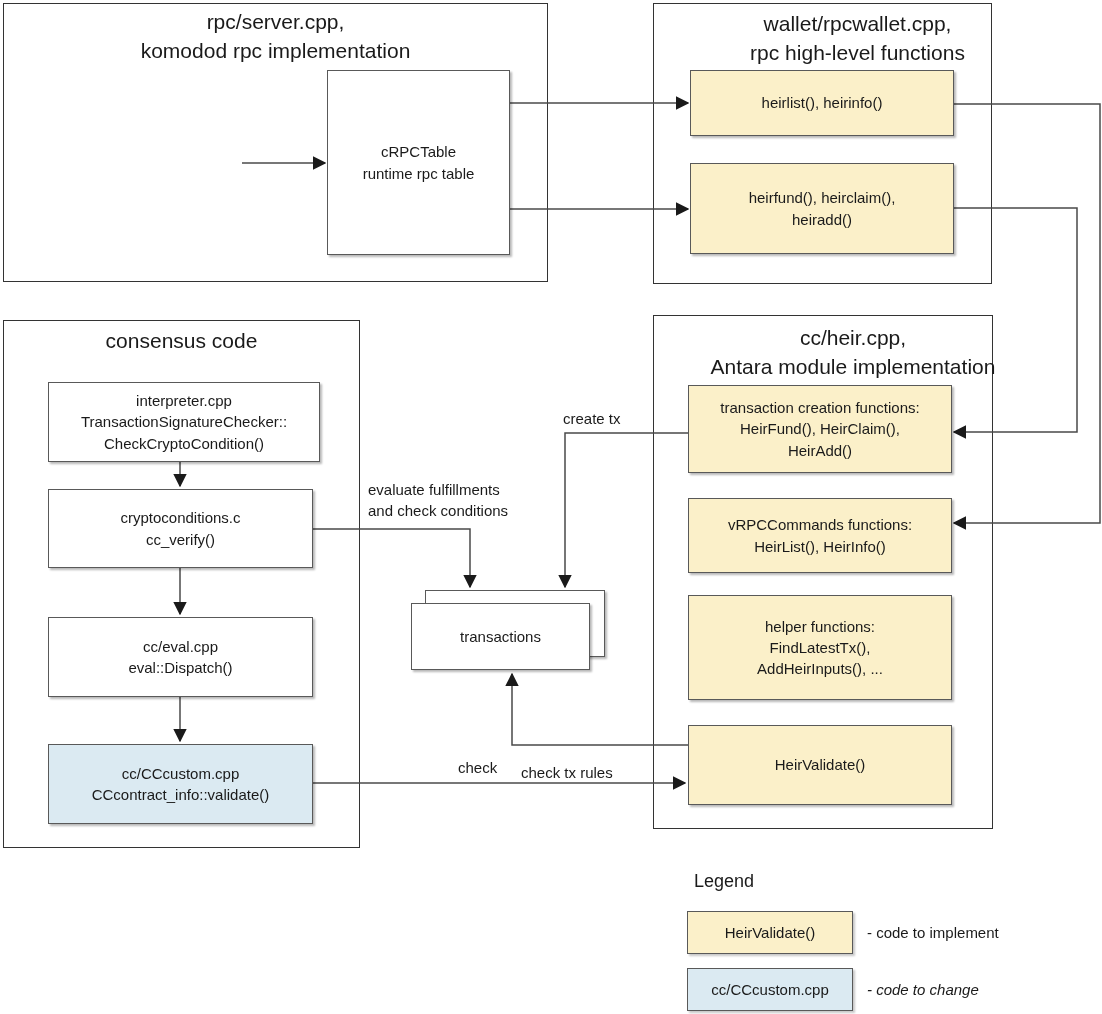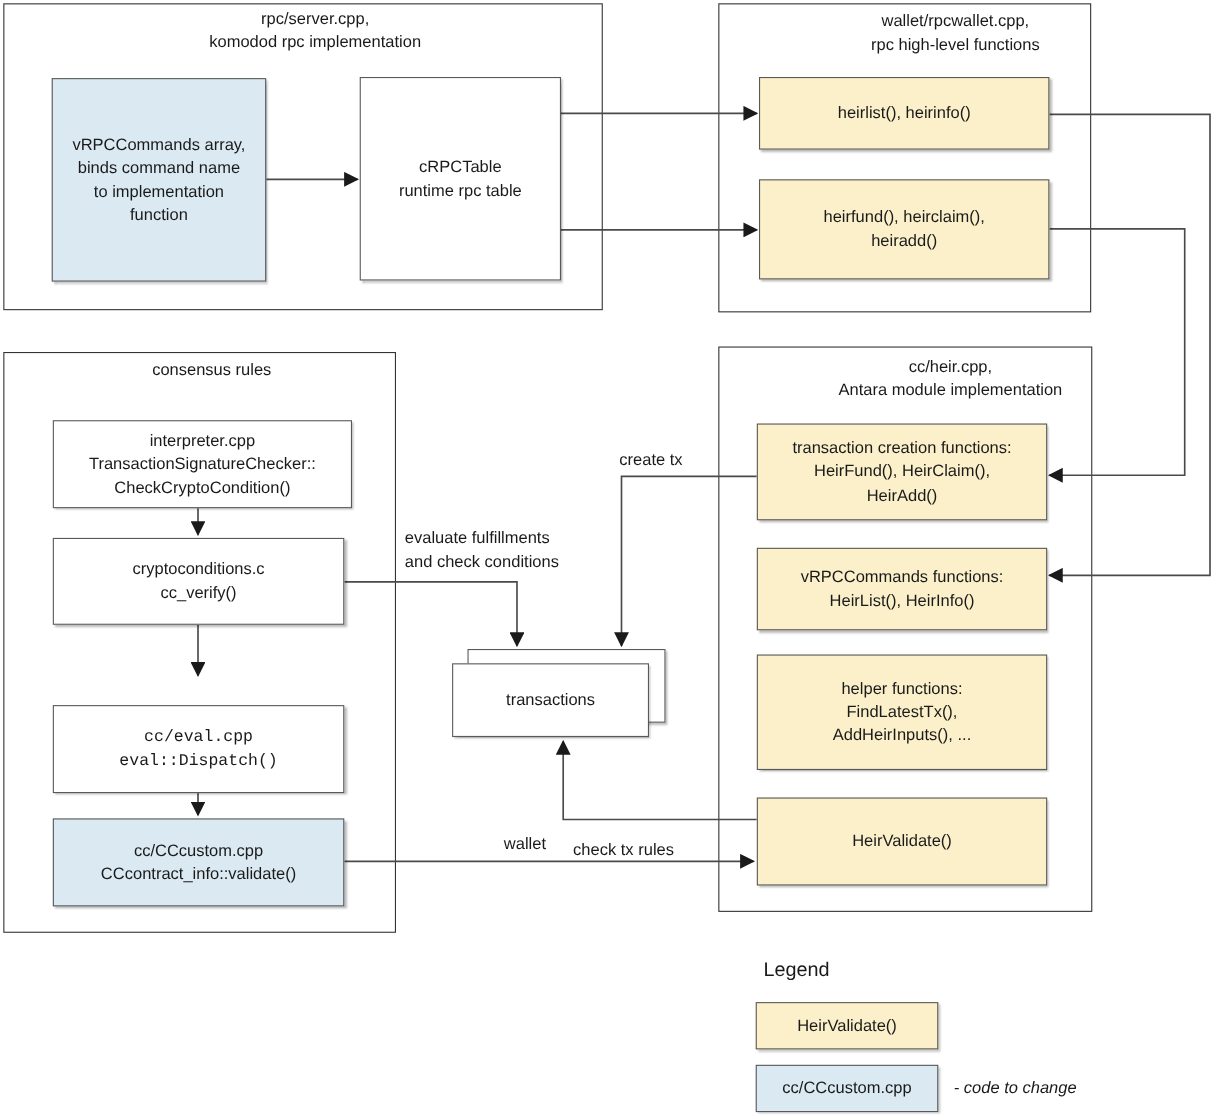--- a/index.html
+++ b/index.html
@@ -23,24 +23,23 @@
     border: 1.6px solid #333333;
     box-sizing: border-box;
     z-index: 1;
   }
   .group-title {
     position: absolute;
     left: 0;
     right: 0;
     text-align: center;
     white-space: pre-line;
-    font-size: 15px;
+    font-size: 21px;
     line-height: 1.38;
     z-index: 3;
-    padding-left: 11px;
   }
   
   .connectors {
     position: absolute;
     left: 0;
     top: 0;
     z-index: 2;
     pointer-events: none;
   }
   .connectors polyline {
@@ -113,21 +112,21 @@
 
   <div class="group" style="left:3px; top:3px; width:545px; height:279px;"></div>
   <div class="group-title" style="top:8px; left:3px; width:545px;">rpc/server.cpp,
 komodod rpc implementation</div>
 
   <div class="group" style="left:653px; top:3px; width:339px; height:281px;"></div>
   <div class="group-title" style="top:10px; left:653px; width:409px;">wallet/rpcwallet.cpp,
 rpc high-level functions</div>
 
   <div class="group" style="left:3px; top:320px; width:357px; height:528px;"></div>
-  <div class="group-title" style="top:327px; left:3px; width:357px;">consensus rules</div>
+  <div class="group-title" style="top:327px; left:3px; width:357px;">consensus code</div>
 
   <div class="group" style="left:653px; top:315px; width:340px; height:514px;"></div>
   <div class="group-title" style="top:324px; left:653px; width:400px;">cc/heir.cpp,
 Antara module implementation</div>
 
   <svg class="connectors" width="1102" height="1014" viewBox="0 0 1102 1014">
     <defs>
       <marker id="arr" viewBox="0 0 10 10" refX="9" refY="5" markerWidth="9" markerHeight="9" orient="auto-start-reverse">
         <path d="M0,0 L10,5 L0,10 z" fill="#1a1a1a"></path>
       </marker>
@@ -139,37 +138,33 @@
     <polyline points="954,208 1077,208 1077,432 954,432" marker-end="url(#arr)"></polyline>
     <polyline points="180,442 180,486" marker-end="url(#arr)"></polyline>
     <polyline points="180,568 180,614" marker-end="url(#arr)"></polyline>
     <polyline points="180,697 180,741" marker-end="url(#arr)"></polyline>
     <polyline points="313,529 470,529 470,587" marker-end="url(#arr)"></polyline>
     <polyline points="688,433 565,433 565,587" marker-end="url(#arr)"></polyline>
     <polyline points="688,745 512,745 512,674" marker-end="url(#arr)"></polyline>
     <polyline points="313,783 685,783" marker-end="url(#arr)"></polyline>
   </svg>
 
-  <div class="node change" style="left:47px; top:71px; width:195px; height:185px;">vRPCCommands array,
-binds command name
-to implementation
-function</div>
   <div class="node plain" style="left:327px; top:70px; width:183px; height:185px;">cRPCTable
 runtime rpc table</div>
 
   <div class="node implement" style="left:690px; top:70px; width:264px; height:66px;">heirlist(), heirinfo()</div>
   <div class="node implement" style="left:690px; top:163px; width:264px; height:91px;">heirfund(), heirclaim(),
 heiradd()</div>
 
   <div class="node plain" style="left:48px; top:382px; width:272px; height:80px;">interpreter.cpp
 TransactionSignatureChecker::
 CheckCryptoCondition()</div>
   <div class="node plain" style="left:48px; top:489px; width:265px; height:79px;">cryptoconditions.c
 cc_verify()</div>
-  <div class="node plain" style="left:48px; top:641px; width:265px; height:80px;font-family:Liberation Mono, monospace;">cc/eval.cpp
+  <div class="node plain" style="left:48px; top:617px; width:265px; height:80px;">cc/eval.cpp
 eval::Dispatch()</div>
   <div class="node change" style="left:48px; top:744px; width:265px; height:80px;">cc/CCcustom.cpp
 CCcontract_info::validate()</div>
 
   <div class="node implement" style="left:688px; top:385px; width:264px; height:88px;">transaction creation functions:
 HeirFund(), HeirClaim(),
 HeirAdd()</div>
   <div class="node implement" style="left:688px; top:498px; width:264px; height:75px;">vRPCCommands functions:
 HeirList(), HeirInfo()</div>
   <div class="node implement" style="left:688px; top:595px; width:264px; height:105px;">helper functions:
@@ -177,20 +172,21 @@
 AddHeirInputs(), ...</div>
   <div class="node implement" style="left:688px; top:725px; width:264px; height:80px;">HeirValidate()</div>
 
   <div class="node plain back-sheet" style="left:425px; top:590px; width:180px; height:67px;"></div>
   <div class="node plain front-sheet" style="left:411px; top:603px; width:179px; height:67px;">transactions</div>
 
   <div class="edge-label" style="left:563px; top:408px;">create tx</div>
   <div class="edge-label" style="left:368px; top:479px;">evaluate fulfillments
 and check conditions</div>
   <div class="edge-label" style="left:521px; top:718px;margin-top:44px;">check tx rules</div>
-  <div class="edge-label" style="left:458px; top:757px;">wallet</div>
+  <div class="edge-label" style="left:458px; top:757px;">check</div>
 
   <div class="legend-title" style="left:694px; top:871px;">Legend</div>
   <div class="legend-swatch implement" style="left:687px; top:911px; width:166px; height:43px;">HeirValidate()</div>
+  <div class="legend-label" style="left:867px; top:911px;">- code to implement</div>
   <div class="legend-swatch change" style="left:687px; top:968px; width:166px; height:43px;">cc/CCcustom.cpp</div>
   <div class="legend-label" style="left:867px; top:968px;font-style:italic;">- code to change</div>
 
 </div>
 
 </body></html>

